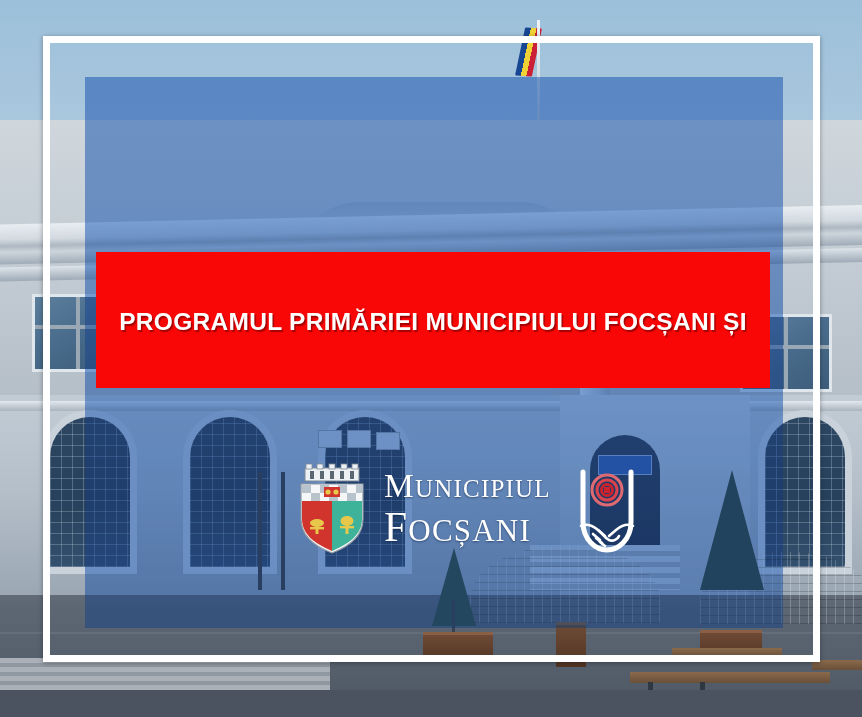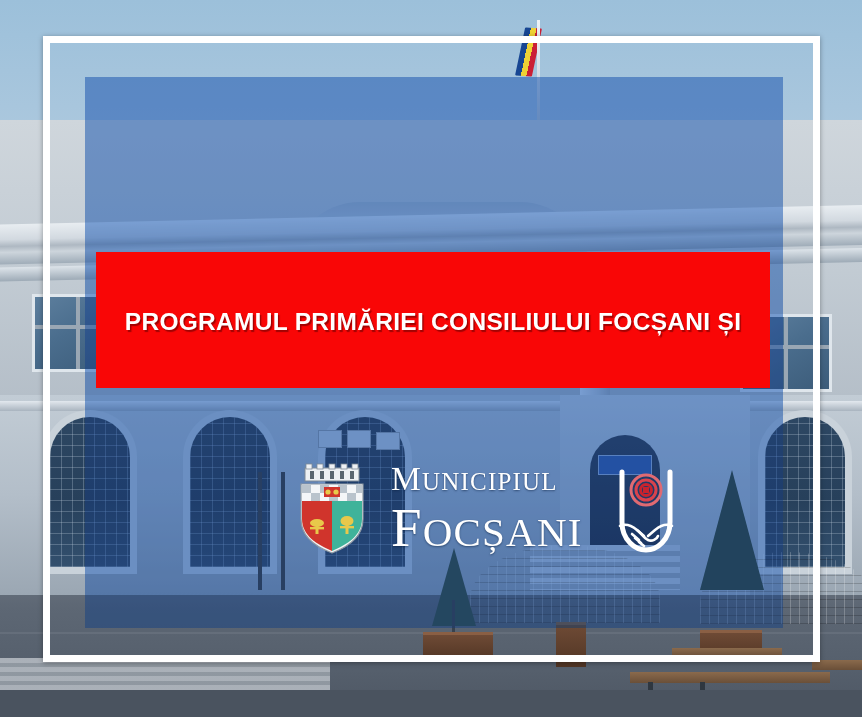--- a/index.html
+++ b/index.html
@@ -267,21 +267,21 @@
     text-shadow: 1.5px 1.5px 1px rgba(90,0,0,0.55);
   }
 
   
   .logo-lockup {
     position: absolute;
     left: 296px; top: 458px;
     width: 300px; height: 102px;
     display: flex;
     align-items: center;
-    gap: 19px;
+    gap: 12px;
   }
   .crest {
     position: relative;
     width: 72px; height: 92px;
     flex: 0 0 auto;
   }
   .crest svg { display: block; }
 
   .logo-words {
     display: flex;
@@ -291,21 +291,21 @@
   }
   .logo-words .w {
     color: #ffffff;
     font-family: "Liberation Serif", serif;
     font-weight: normal;
     line-height: 1.02;
     text-shadow: 0 1px 2px rgba(10,30,60,0.55);
     white-space: nowrap;
   }
   .logo-words .w1 { font-size: 25px; letter-spacing: 1.2px; }
-  .logo-words .w2 { font-size: 41px; letter-spacing: 1.2px; margin-top: 3px; }
+  .logo-words .w2 { font-size: 31px; letter-spacing: 1.2px; margin-top: 3px; }
   .logo-words .cap { font-size: 1.34em; }
 
   .ulogo {
     width: 76px; height: 98px;
     flex: 0 0 auto;
     margin-left: 6px;
   }
   .ulogo svg { display: block; }
 </style>
 </head>
@@ -405,21 +405,21 @@
 
     <div style="position:absolute;left:0;top:690px;right:0;height:27px;background:#4a535f"></div>
   </div>
 
   <div class="blue-overlay"></div>
   <div class="blue-overlay-lit"></div>
 
   <div class="white-frame"></div>
 
   <div class="red-banner">
-    <div class="line">PROGRAMUL PRIMĂRIEI CONSILIULUI FOCȘANI ȘI</div>
+    <div class="line">PROGRAMUL PRIMĂRIEI MUNICIPIULUI FOCȘANI ȘI</div>
   </div>
 
   <div class="logo-lockup">
 
     <div class="crest">
       <svg width="72" height="92" viewBox="0 0 72 92">
 
         <g>
           <rect x="9" y="5" width="54" height="13" fill="#eef1f4" stroke="#7e8a96" stroke-width="1"></rect>
           <rect x="10" y="1" width="6" height="5" fill="#eef1f4" stroke="#7e8a96" stroke-width="0.8"></rect>

